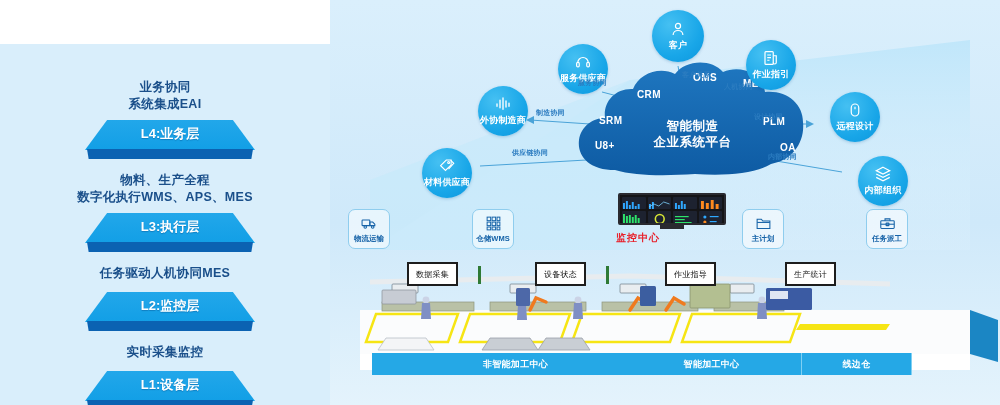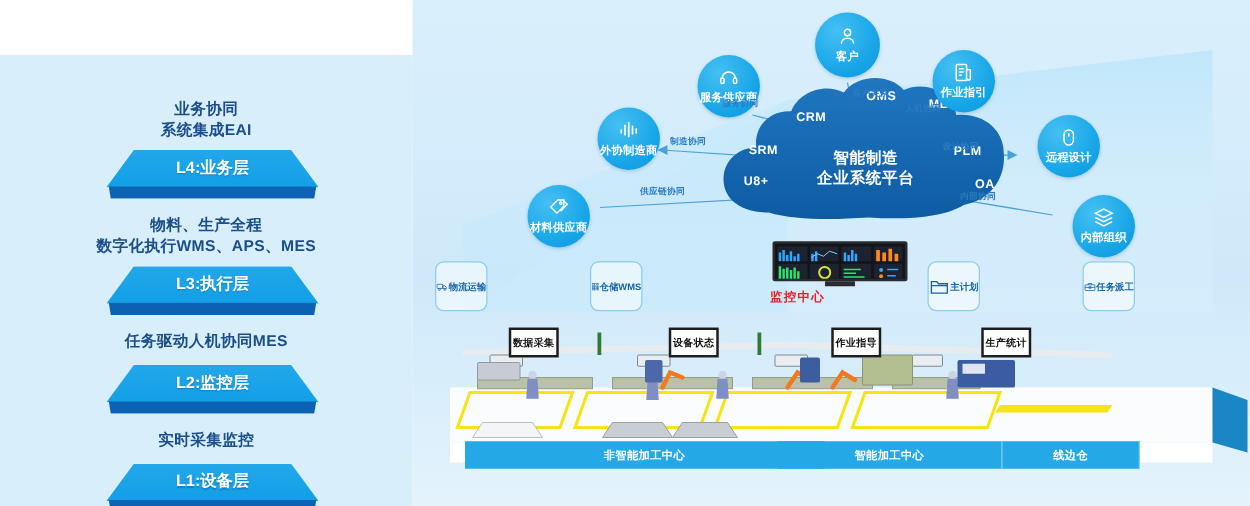--- a/index.html
+++ b/index.html
@@ -96,34 +96,34 @@
   #monitor-wrap{position:absolute;left:0;top:193px;width:670px;height:40px;}
   #monitor-caption{
     position:absolute;left:286px;top:38px;width:130px;text-align:left;
     color:#e8202a;font-weight:bold;font-size:10px;letter-spacing:1px;
   }
 
   
   .icard{
     position:absolute;width:42px;height:40px;border-radius:7px;
     background:rgba(255,255,255,.55);border:1px solid #8fcdee;
-    display:flex;flex-direction:row;align-items:center;justify-content:center;
+    display:flex;flex-direction:column;align-items:center;justify-content:center;
     box-sizing:border-box;
   }
   .icard .iname{
     color:#1663a8;font-weight:bold;font-size:7.5px;white-space:nowrap;margin-top:2px;
   }
 
   
   #factory{position:absolute;left:0;top:258px;width:670px;height:147px;}
   .sign{
-    position:absolute;width:40px;height:24px;background:#ffffff;
+    position:absolute;width:51px;height:24px;background:#ffffff;
     border:2px solid #1d1d1d;box-sizing:border-box;
     display:flex;align-items:center;justify-content:center;
-    color:#111111;font-weight:bold;font-size:8px;letter-spacing:.3px;
+    color:#111111;font-weight:normal;font-size:8px;letter-spacing:.3px;
   }
   .zone-bar{
     position:absolute;height:22px;background:#25a8e6;
     display:flex;align-items:center;justify-content:center;
     color:#ffffff;font-weight:bold;font-size:9px;letter-spacing:.3px;
     border-right:1px solid #7fd0f3;box-sizing:border-box;
   }
 </style>
 </head>
 <body>

